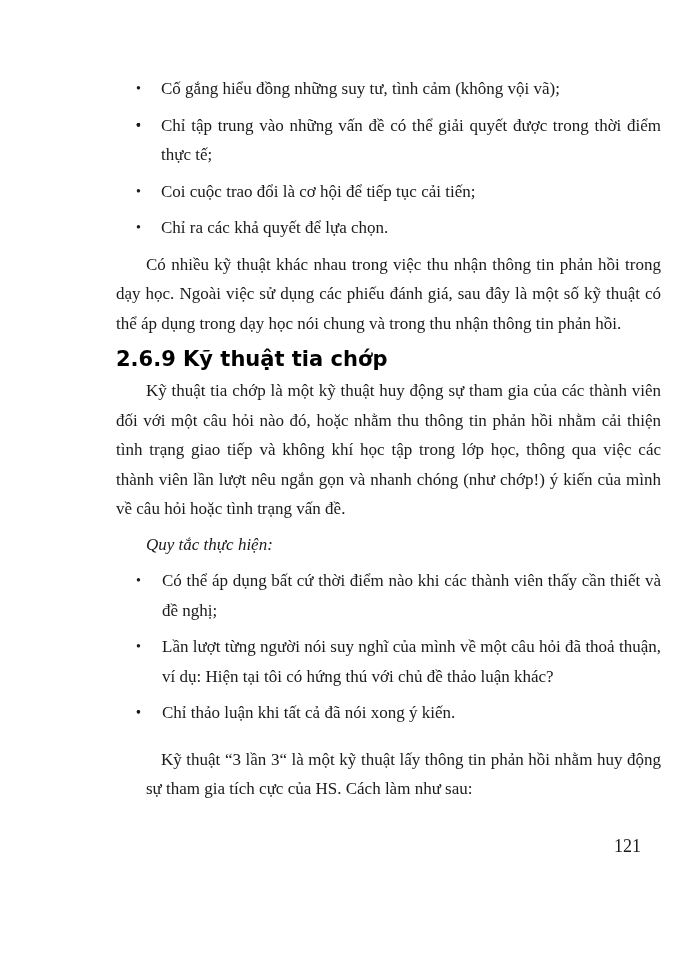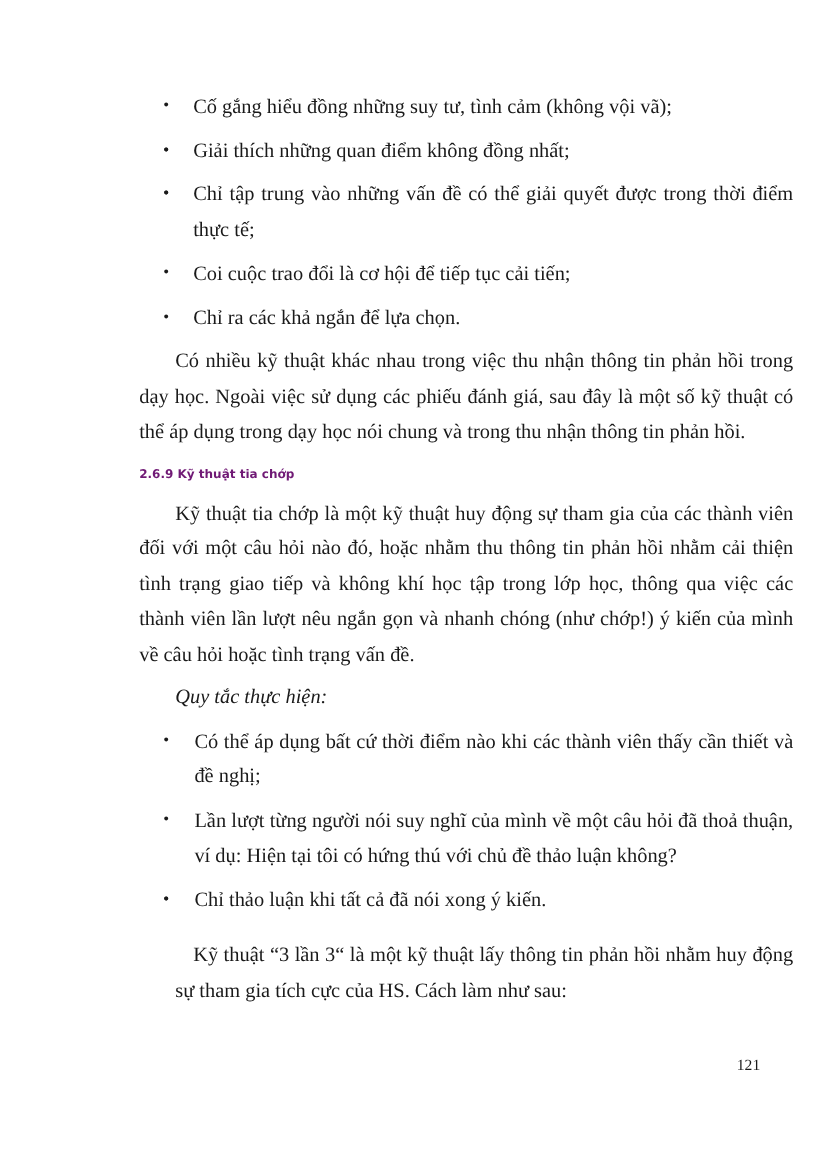--- a/index.html
+++ b/index.html
@@ -9,49 +9,49 @@
   .content { position: absolute; left: 116px; top: 74px; width: 545px;
              font-size: 17px; line-height: 29.5px; }
   ul.bullets { list-style: none; margin: 0; padding: 0; }
   ul.bullets li { position: relative; padding-left: 45px; margin-bottom: 7px; text-align: justify; }
   ul.bullets li .dot { position: absolute; left: 20px; top: 0; font-size: 14px; }
   ul.bullets.second li { padding-left: 46px; }
   ul.bullets.second li .dot { left: 20px; }
   p.para { margin: 0 0 6px 0; text-indent: 30px; text-align: justify; }
   p.plain { margin: 0 0 7px 30px; font-style: italic; }
   h3.section { font-family: "DejaVu Sans", "Liberation Sans", sans-serif; font-weight: bold;
-               color: #701a75; font-size: 10px; margin: 8px 0 4px 0; line-height: 26px; }
+               color: #000000; font-size: 21px; margin: 8px 0 4px 0; line-height: 26px; }
   .last-para { margin-left: 30px; text-indent: 15px; text-align: justify; }
-  .page-number { position: absolute; left: 614px; top: 880px; font-size: 13px; }
+  .page-number { position: absolute; left: 614px; top: 836px; font-size: 18px; }
 </style>
 </head>
 <body>
 
 <div class="page">
   <div class="content">
 
     <ul class="bullets">
       <li><span class="dot">•</span><span>Cố gắng hiểu đồng những  suy tư, tình cảm (không vội vã);</span></li>
       <li><span class="dot">•</span></li>
-      <li><span class="dot">•</span><span>Giải thích những quan điểm không đồng nhất;</span></li>
+      <li><span class="dot">•</span></li>
       <li><span class="dot">•</span></li>
       <li><span class="dot">•</span><span>Chỉ tập trung vào những vấn đề có thể giải quyết được trong thời điểm thực tế;</span></li>
       <li><span class="dot">•</span><span>Coi cuộc trao đổi là cơ hội để tiếp tục cải tiến;</span></li>
-      <li><span class="dot">•</span><span>Chỉ ra các khả ngắn để lựa chọn.</span></li>
+      <li><span class="dot">•</span><span>Chỉ ra các khả quyết để lựa chọn.</span></li>
     </ul>
 
     <p class="para">Có nhiều kỹ thuật khác nhau trong việc thu nhận thông tin phản hồi trong dạy học. Ngoài việc sử dụng các phiếu đánh giá, sau đây là một số kỹ thuật có thể áp dụng trong dạy học nói chung và trong thu nhận thông tin phản hồi.</p>
 
     <h3 class="section">2.6.9 Kỹ thuật tia chớp</h3>
     <p class="para">Kỹ thuật tia chớp là một kỹ thuật huy động sự tham gia của các thành viên đối với một câu hỏi nào đó, hoặc nhằm thu thông tin phản hồi nhằm cải thiện tình trạng giao tiếp và không khí học tập trong lớp học, thông qua việc các thành viên lần lượt nêu ngắn gọn và nhanh chóng (như chớp!) ý kiến của mình về câu hỏi hoặc tình trạng vấn đề.</p>
     <p class="plain">Quy tắc thực hiện:</p>
 
     <ul class="bullets second">
       <li><span class="dot">•</span><span>Có thể áp dụng bất cứ thời điểm nào khi các thành viên thấy cần thiết và đề nghị;</span></li>
-      <li><span class="dot">•</span><span>Lần lượt từng người nói suy nghĩ của mình về một câu hỏi đã thoả thuận, ví dụ: Hiện tại tôi có hứng thú với chủ đề thảo luận không?</span></li>
+      <li><span class="dot">•</span><span>Lần lượt từng người nói suy nghĩ của mình về một câu hỏi đã thoả thuận, ví dụ: Hiện tại tôi có hứng thú với chủ đề thảo luận khác?</span></li>
       <li><span class="dot">•</span></li>
       <li><span class="dot">•</span><span>Chỉ thảo luận khi tất cả đã nói xong ý kiến.</span></li>
     </ul>
 
     <p class="last-para">Kỹ thuật “3 lần 3“ là một kỹ thuật lấy thông tin phản hồi nhằm huy động sự tham gia tích cực của HS. Cách làm như sau:</p>
   </div>
 
   <div class="page-number">121</div>
 </div>
 

